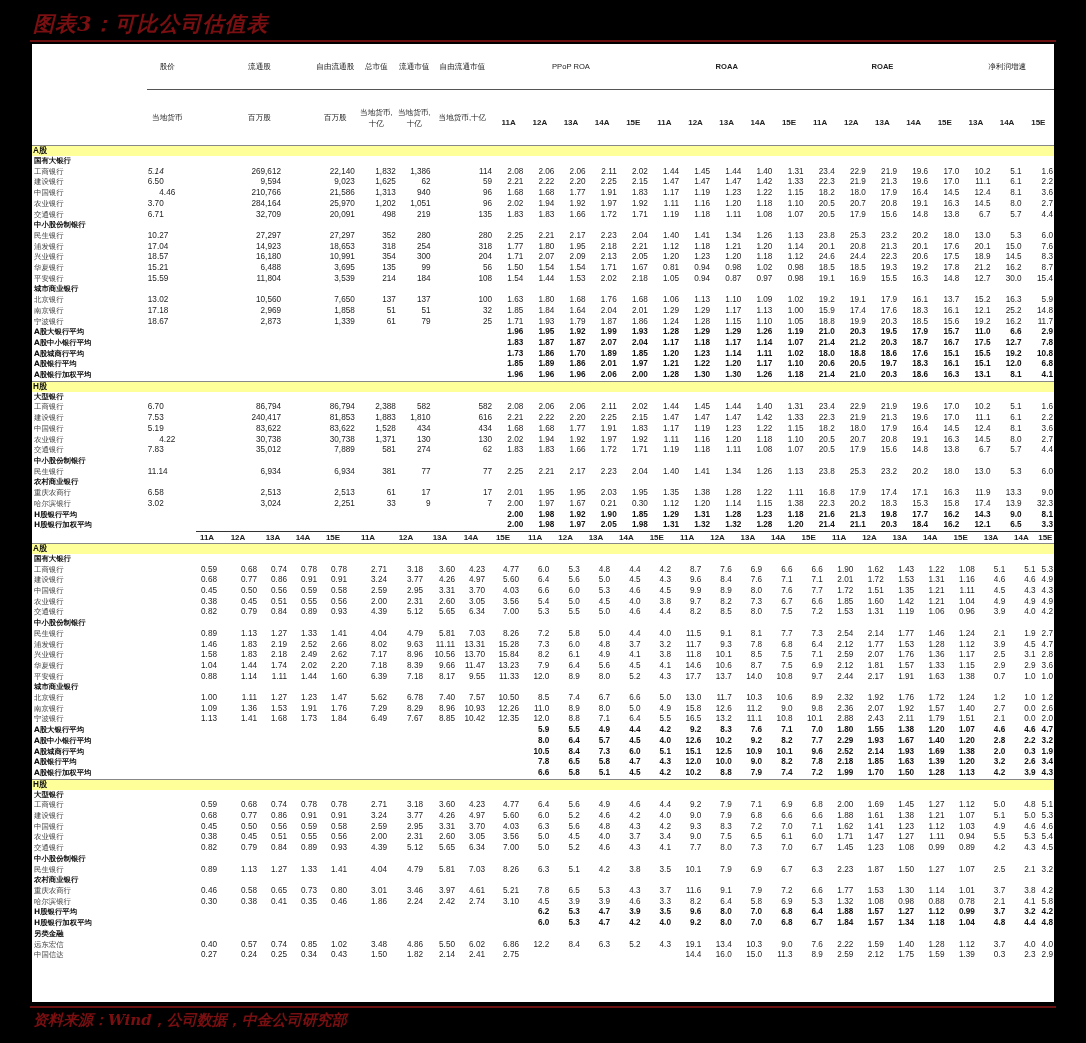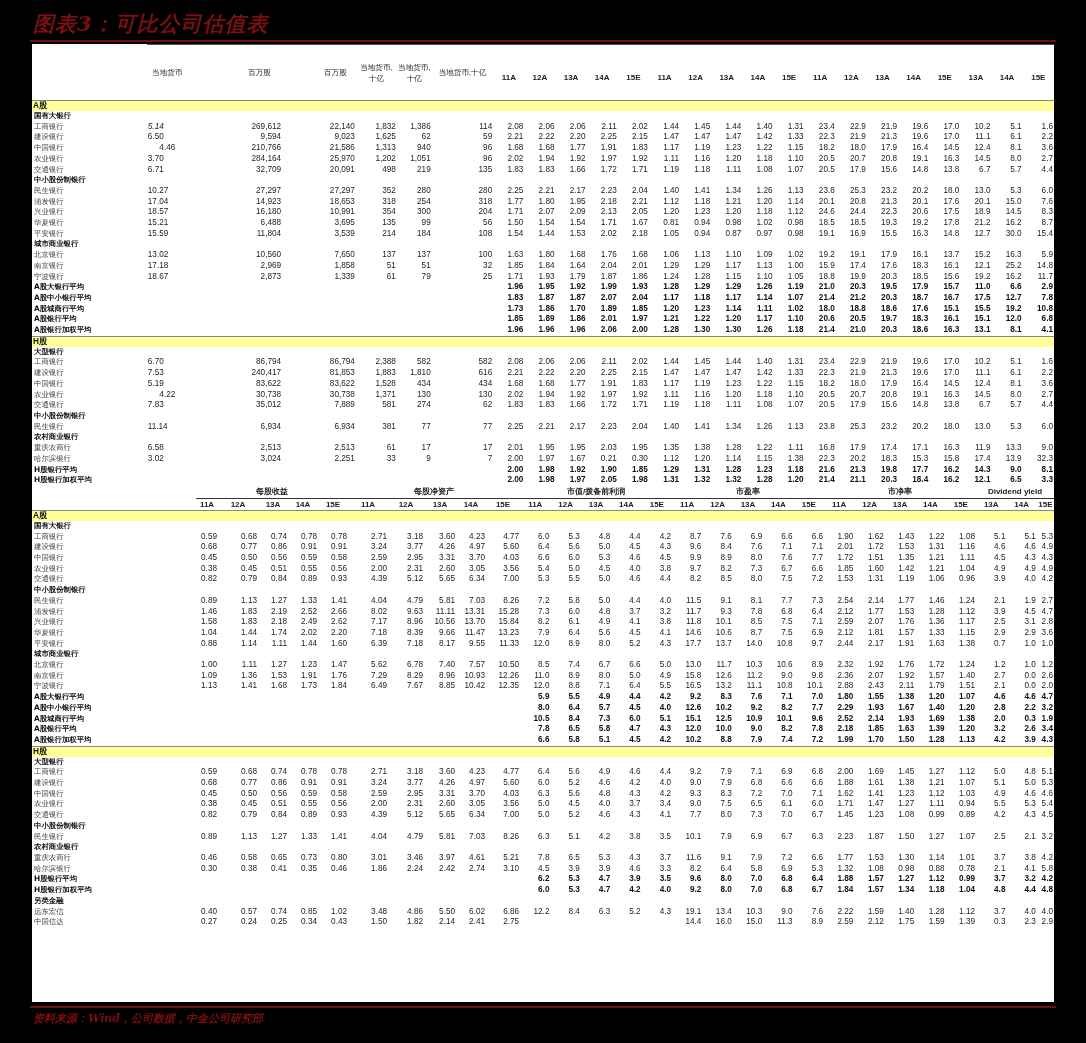--- a/index.html
+++ b/index.html
@@ -1,20 +1,20 @@
 <!DOCTYPE html>
 <html><head>
 <meta charset="utf-8">
 <style>
   html, body { margin:0; padding:0; background:#000; }
   body { width:1086px; height:1043px; position:relative; overflow:hidden; font-family:"Liberation Sans","DejaVu Sans",sans-serif; }
   .title { position:absolute; left:33px; top:10px; color:#7a0f12; font-family:"DejaVu Serif",serif; font-style:italic; font-weight:bold; font-size:21px; letter-spacing:1px; }
   .rule-top { position:absolute; left:30px; top:40px; width:1026px; height:2px; background:#6b1010; }
   .rule-bottom { position:absolute; left:30px; top:1006px; width:1026px; height:2px; background:#6b1010; }
-  .source { position:absolute; left:33px; top:1011px; color:#7a0f12; font-family:"DejaVu Serif",serif; font-style:italic; font-weight:bold; font-size:11px; }
+  .source { position:absolute; left:33px; top:1011px; color:#7a0f12; font-family:"DejaVu Serif",serif; font-style:italic; font-weight:bold; font-size:15px; }
   .sheet { position:absolute; left:32px; top:44px; width:1022px; height:958px; background:#fff; overflow:hidden; }
   table { border-collapse:collapse; table-layout:fixed; width:1022px; font-size:8.2px; color:#222; }
   td { padding:0 1px; height:10.7px; line-height:10.7px; white-space:nowrap; overflow:hidden; text-align:right; }
   td.name { text-align:left; padding-left:2px; color:#444; font-family:"DejaVu Sans",sans-serif; font-size:7.4px; }
   tr.group td.name { font-weight:bold; color:#111; }
   tr.avg td { font-weight:bold; color:#111; }
   tr.avg td.name { font-weight:bold; color:#111; }
   tr.section td { background:#ffff99; font-weight:bold; color:#111; text-align:left; height:10px; line-height:10px; }
   tr.section td { border-top:1px solid #888; }
   .hdr1 td { height:45px; line-height:11px; text-align:center; font-size:7.6px; color:#222; vertical-align:middle; white-space:normal; }
@@ -56,20 +56,35 @@
         <col style="width: 30.4px;">
         <col style="width: 30.4px;">
         <col style="width: 30.4px;">
         <col style="width: 30.4px;">
         <col style="width: 30.4px;">
         <col style="width: 30.4px;">
         <col style="width: 30.4px;">
         <col style="width: 30.4px;">
       </colgroup>
     <thead>
+      <tr class="hdr1">
+        <td></td>
+        <td>股价</td>
+        <td></td>
+        <td>流通股</td>
+        <td></td>
+        <td>自由流通股</td>
+        <td>总市值</td>
+        <td>流通市值</td>
+        <td>自由流通市值</td>
+        <td colspan="5">PPoP ROA</td>
+        <td colspan="5" style="font-weight:bold">ROAA</td>
+        <td colspan="5" style="font-weight:bold">ROAE</td>
+        <td colspan="3">净利润增速</td>
+      </tr>
       <tr class="hdr2">
         <td class="bl"></td>
         <td>当地货币</td>
         <td></td>
         <td>百万股</td>
         <td></td>
         <td>百万股</td>
         <td>当地货币,十亿</td>
         <td>当地货币,十亿</td>
         <td>当地货币,十亿</td>
@@ -1114,29 +1129,20 @@
         <col style="width: 30.4px;">
         <col style="width: 30.4px;">
         <col style="width: 30.4px;">
         <col style="width: 30.4px;">
         <col style="width: 30.4px;">
         <col style="width: 30.4px;">
         <col style="width: 30.4px;">
         <col style="width: 30.4px;">
       </colgroup>
     <thead>
-      <tr class="grp-hdr">
-        <td></td>
-        <td colspan="5">每股收益</td>
-        <td colspan="5">每股净资产</td>
-        <td colspan="5">市值/拨备前利润</td>
-        <td colspan="5">市盈率</td>
-        <td colspan="5">市净率</td>
-        <td colspan="3">Dividend yield</td>
-      </tr>
       <tr class="yr-row" id="t2years">
         <td class="blank"></td>
       <td>11A</td>
           <td>12A</td>
           <td>13A</td>
           <td>14A</td>
           <td>15E</td>
           <td>11A</td>
           <td>12A</td>
           <td>13A</td>

